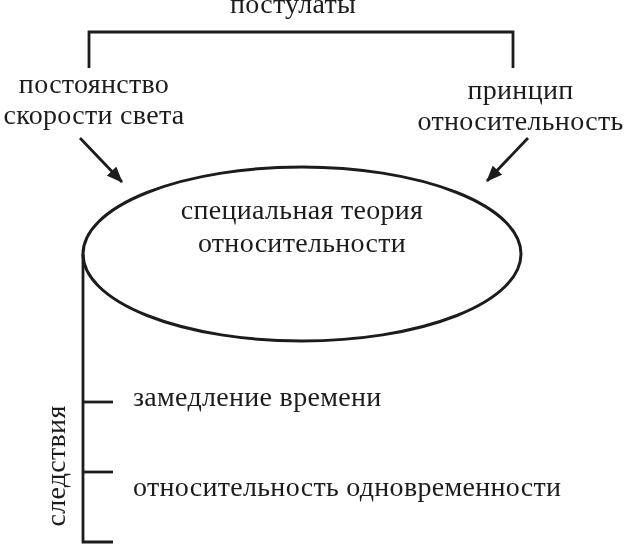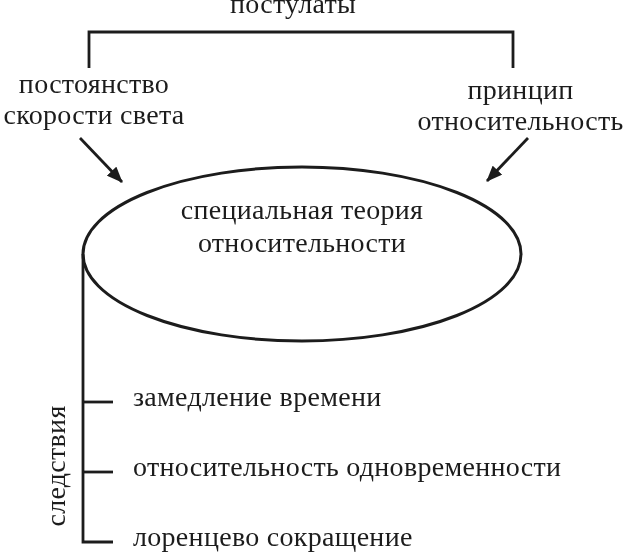--- a/index.html
+++ b/index.html
@@ -21,21 +21,21 @@
     color: #1c1c1c;
     letter-spacing: 0.3px;
   }
   .center { text-align: center; }
   .title       { left: 153px; top: -12px; width: 280px; }
   .post-left   { left: -6px;  top: 68px;  width: 200px; line-height: 31px; }
   .post-right  { left: 404px; top: 74px;  width: 233px; line-height: 31px; }
   .theory      { left: 152px; top: 193px; width: 300px; line-height: 33px; }
   .item        { left: 133px; height: 32px; white-space: nowrap; }
   .item-1 { top: 381px; }
-  .item-2 { top: 451px; }
+  .item-2 { top: 471px; }
   .item-3 { top: 521px; }
   .consequences-label {
     left: -9px; top: 450px; width: 130px; height: 32px;
     text-align: center;
     transform: rotate(-90deg);
     transform-origin: 50% 50%;
     white-space: nowrap;
   }
 </style>
 </head>
@@ -72,15 +72,14 @@
 
   <div class="t theory center">специальная теория
 относительности</div>
 
   <div class="t consequences-label">следствия</div>
 
   <div class="t item item-1">замедление времени</div>
 
   <div class="t item item-2">относительность одновременности</div>
 
-  <div class="t item item-3">лоренцево сокращение</div>
 
 </div>
 
 </body></html>

